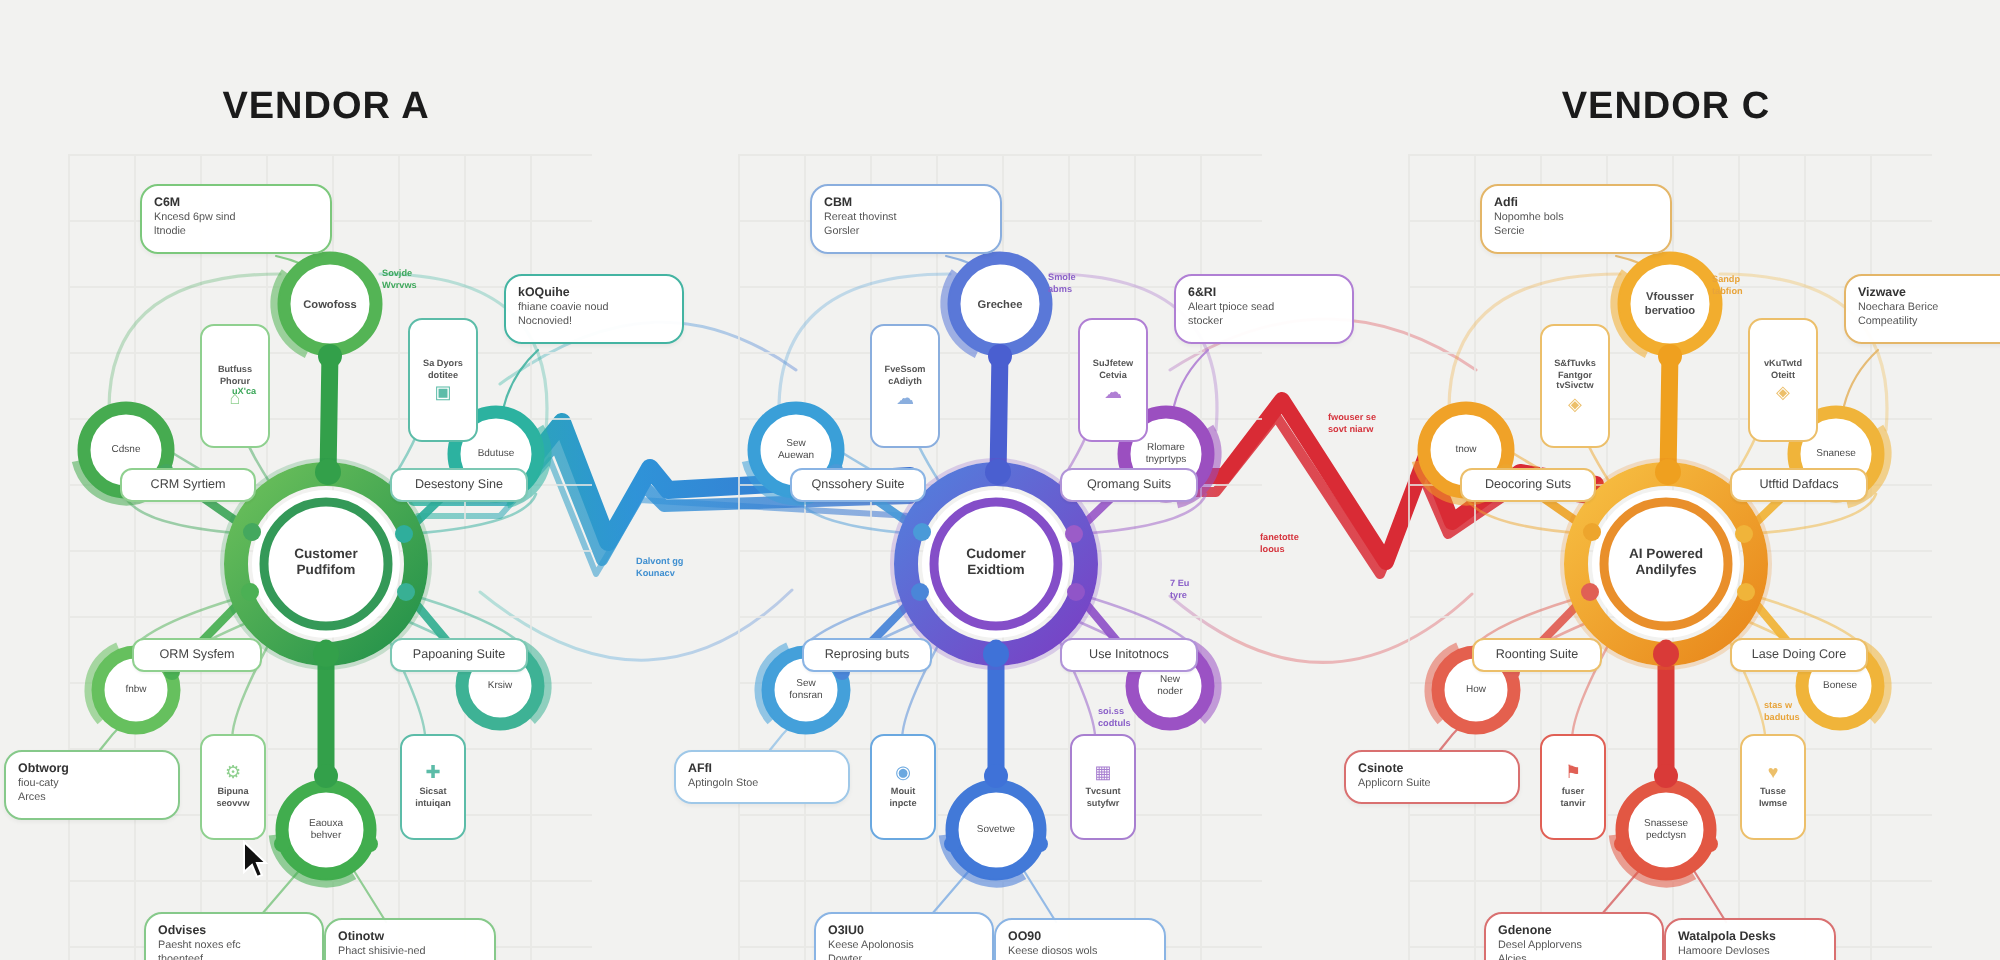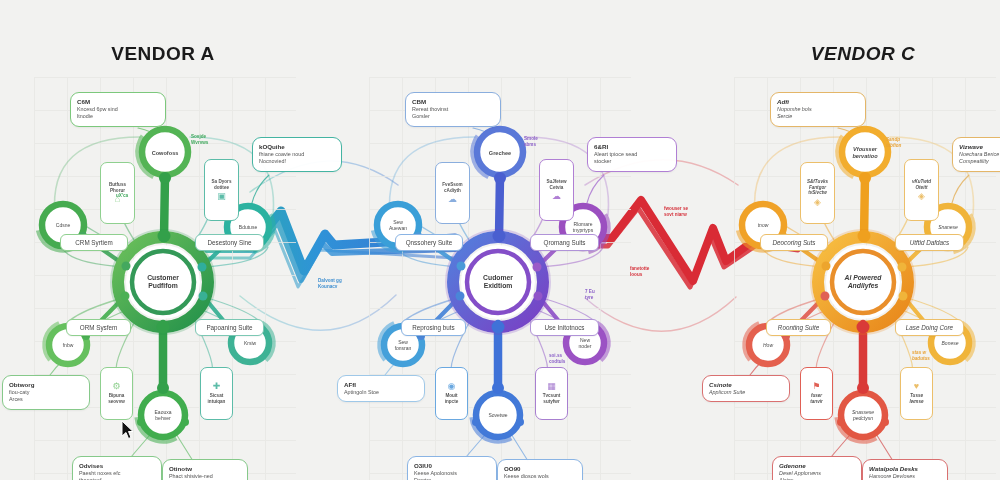--- a/index.html
+++ b/index.html
@@ -1,20 +1,20 @@
 <!DOCTYPE html>
 <html><head>
 <meta charset="utf-8">
 <style>
   html,body{margin:0;padding:0;}
   body{width:1000px;height:480px;overflow:hidden;background:#f2f2f0;font-family:"Liberation Sans","DejaVu Sans",sans-serif;position:relative;}
   .canvas{position:absolute;inset:0;width:1000px;height:480px;}
   .connectors{position:absolute;left:0;top:0;z-index:1;}
   .vendor{position:absolute;top:0;width:270px;height:342px;z-index:2;margin-top:37px;}
-  #v0{left:28px;} #v1{left:363px;} #v2{left:728px;font-style:italic;}
+  #v0{left:28px;} #v1{left:363px;} #v2{left:698px;}
   .title{position:absolute;top:6px;left:0;width:270px;text-align:center;font-size:19px;font-weight:bold;letter-spacing:.5px;color:#1b1b1b;}
   .panel{position:absolute;left:6px;top:40px;width:262px;height:408px;
     background-image:linear-gradient(#e7e7e4 1px,transparent 1px),linear-gradient(90deg,#e7e7e4 1px,transparent 1px);
     background-size:33px 33px;opacity:.8;}
   .diagram{position:absolute;left:0;top:38px;z-index:2;}
   .sw{stroke-width:1.6;opacity:.3;fill:none;}
   .fan{stroke-width:1.3;opacity:.5;fill:none;}
   .leader{stroke-width:1.1;opacity:.9;fill:none;}
   .link{stroke-width:4.2;opacity:.95;fill:none;}
   .trunk{stroke-width:8.5;fill:none;}

